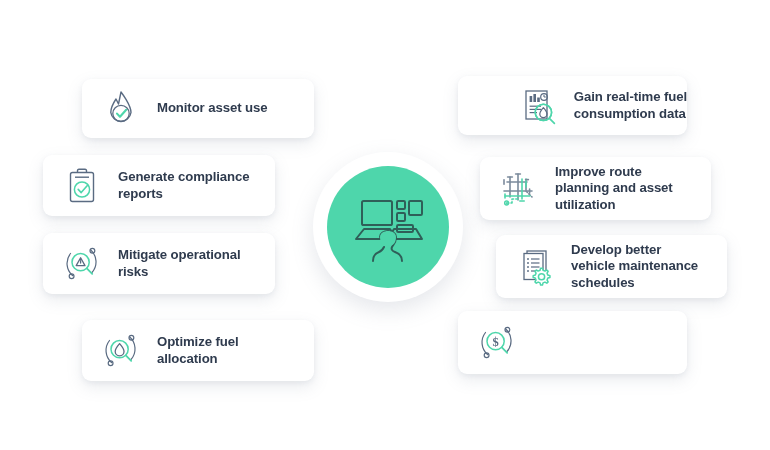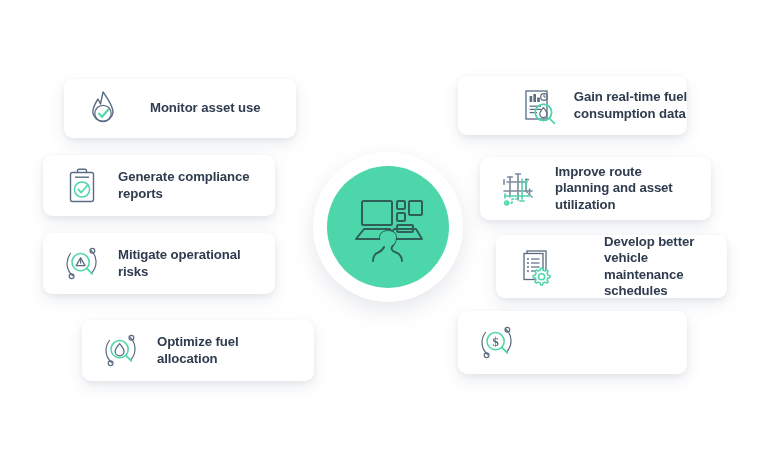--- a/index.html
+++ b/index.html
@@ -43,29 +43,29 @@
   .card-label {
     color: #2f3b4e;
     font-size: 13.2px;
     line-height: 16.2px;
     font-weight: 600;
     letter-spacing: -0.1px;
     white-space: pre-line;
   }
 
   
-  .card.left-1 { left: 64px;  top: 79px;  width: 232px; height: 59px; padding-left: 13px; gap: 11px; }
+  .card.left-1 { left: 82px;  top: 79px;  width: 232px; height: 59px; padding-left: 13px; }
   .card.left-2 { left: 43px;  top: 155px; width: 232px; height: 61px; padding-left: 13px; }
   .card.left-3 { left: 43px;  top: 233px; width: 232px; height: 61px; padding-left: 13px; align-items: center; }
   .card.left-4 { left: 82px;  top: 320px; width: 232px; height: 61px; padding-left: 13px; }
 
   
   .card.right-1 { left: 458px; top: 76px;  width: 229px; height: 59px; padding-left: 13px; justify-content: flex-end; }
   .card.right-2 { left: 480px; top: 157px; width: 231px; height: 63px; padding-left: 13px; }
-  .card.right-3 { left: 496px; top: 235px; width: 231px; height: 63px; padding-left: 13px; gap: 33px; }
+  .card.right-3 { left: 496px; top: 235px; width: 231px; height: 63px; padding-left: 13px; }
   .card.right-4 { left: 458px; top: 311px; width: 229px; height: 63px; padding-left: 13px; }
 
   .card-icon.sz { width: 52px; height: 52px; }
   .card-label.gap { margin-left: 10px; }
 
   
   #center-badge {
     position: absolute;
     left: 313px;
     top: 152px;

